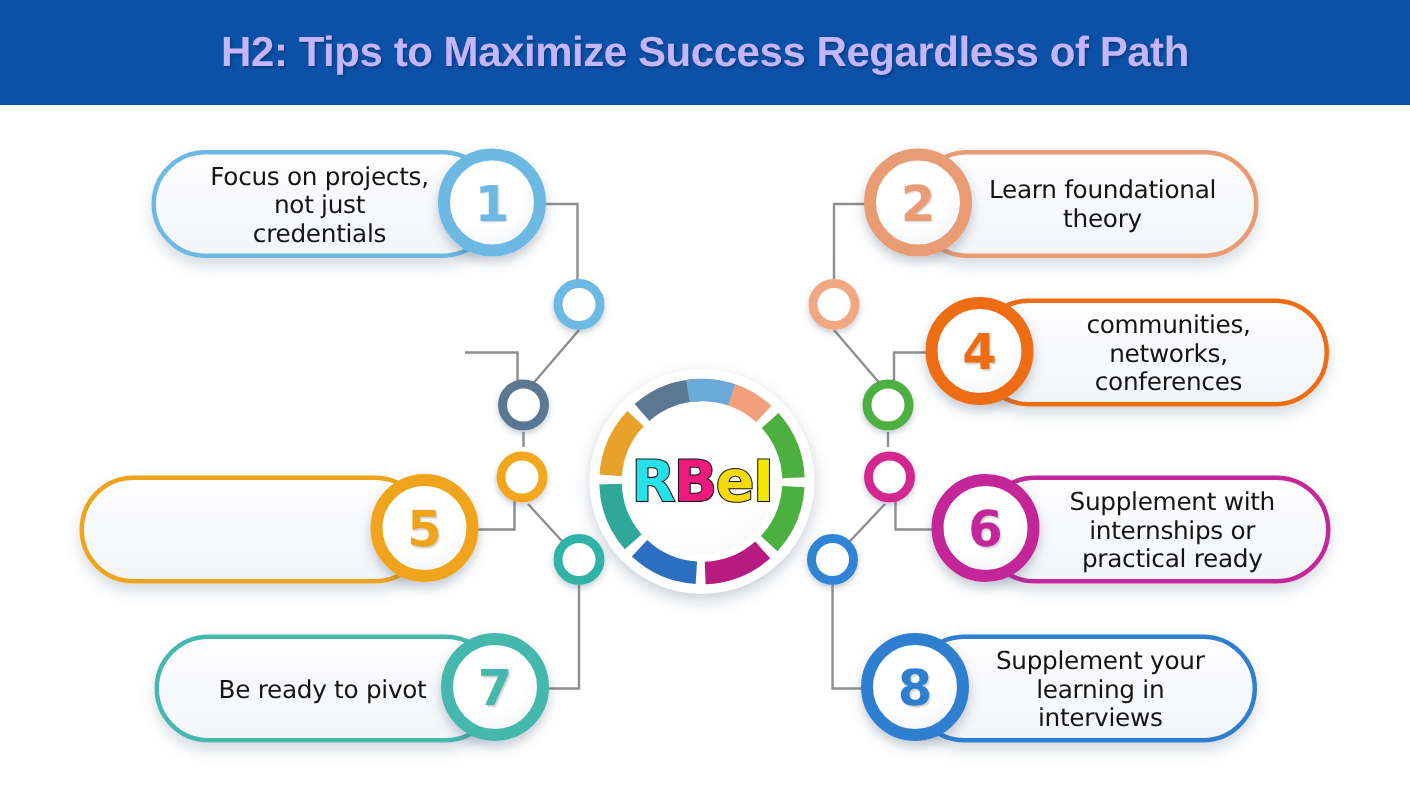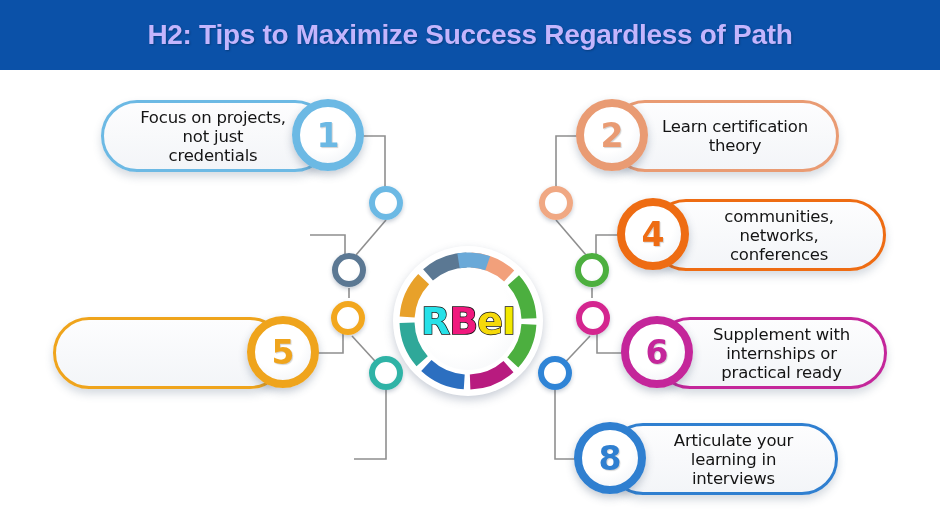--- a/index.html
+++ b/index.html
@@ -237,21 +237,21 @@
     <div class="pill-text">Focus on projects, not just credentials</div>
     <div class="num-badge" style="right:-36px; border-color:#6cb9e4;">
       <span class="num" style="color:#6cb9e4;">1</span>
     </div>
   </div>
 
   <div class="pill right" style="left:609px; top:30px; width:230px; border-color:#e99b73;">
     <div class="num-badge" style="left:-36px; border-color:#e99b73;">
       <span class="num" style="color:#e99b73;">2</span>
     </div>
-    <div class="pill-text">Learn certification theory</div>
+    <div class="pill-text">Learn foundational theory</div>
   </div>
 
 
   <div class="pill right" style="left:650px; top:129px; width:236px; border-color:#ee6c13;">
     <div class="num-badge" style="left:-36px; border-color:#ee6c13;">
       <span class="num" style="color:#ee6c13;">4</span>
     </div>
     <div class="pill-text">communities, networks, conferences</div>
   </div>
 
@@ -261,21 +261,27 @@
     </div>
   </div>
 
   <div class="pill right" style="left:654px; top:247px; width:233px; border-color:#c4269a;">
     <div class="num-badge" style="left:-36px; border-color:#c4269a;">
       <span class="num" style="color:#c4269a;">6</span>
     </div>
     <div class="pill-text">Supplement with internships or practical ready</div>
   </div>
 
+  <div class="pill left" style="left:103px; top:353px; width:230px; border-color:#45b8ad;">
+    <div class="pill-text">Be ready to pivot</div>
+    <div class="num-badge" style="right:-36px; border-color:#45b8ad;">
+      <span class="num" style="color:#45b8ad;">7</span>
+    </div>
+  </div>
 
   <div class="pill right" style="left:607px; top:353px; width:231px; border-color:#2f7fd0;">
     <div class="num-badge" style="left:-36px; border-color:#2f7fd0;">
       <span class="num" style="color:#2f7fd0;">8</span>
     </div>
-    <div class="pill-text">Articulate your learning in interviews</div>
+    <div class="pill-text">Supplement your learning in interviews</div>
   </div>
 
 </div>
 
 </body></html>

